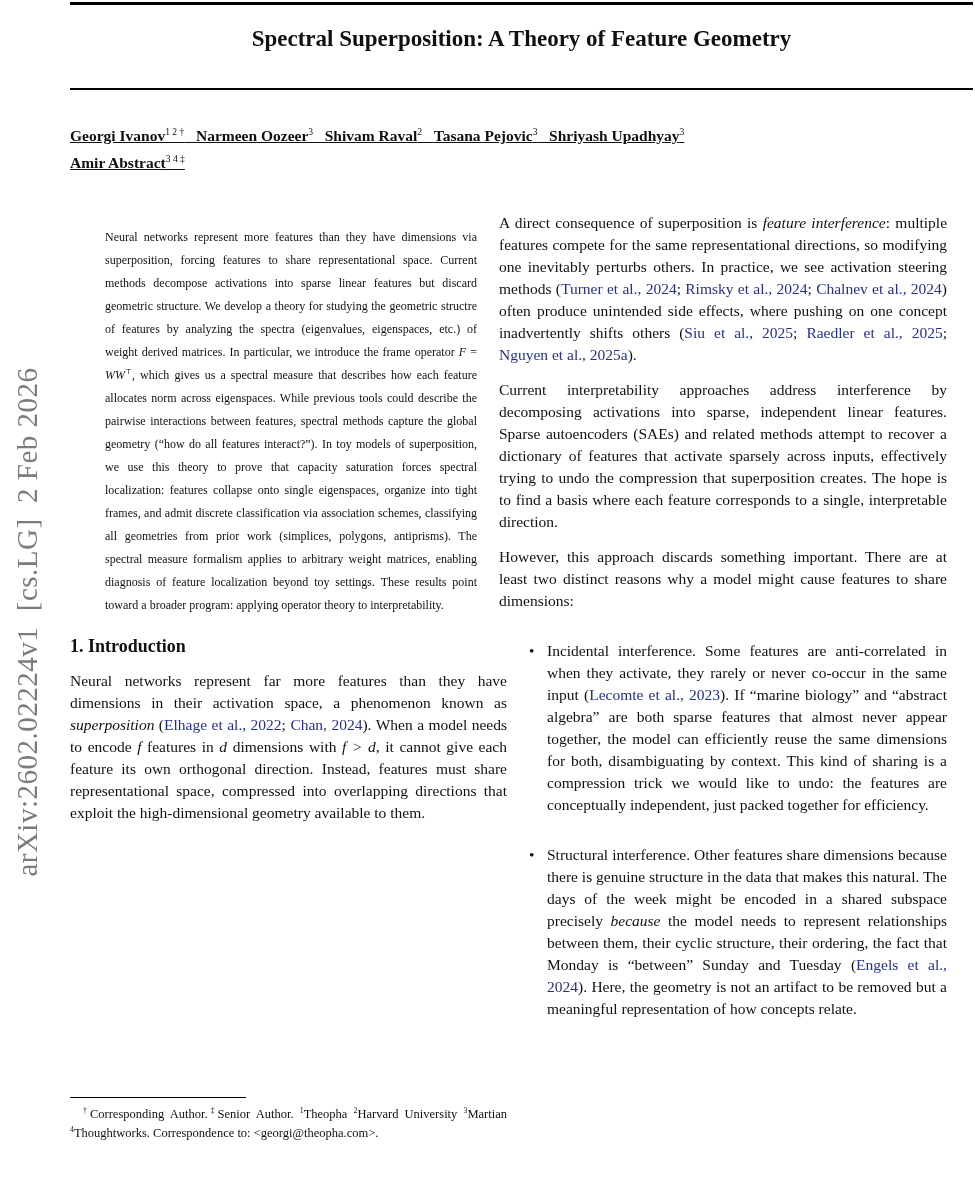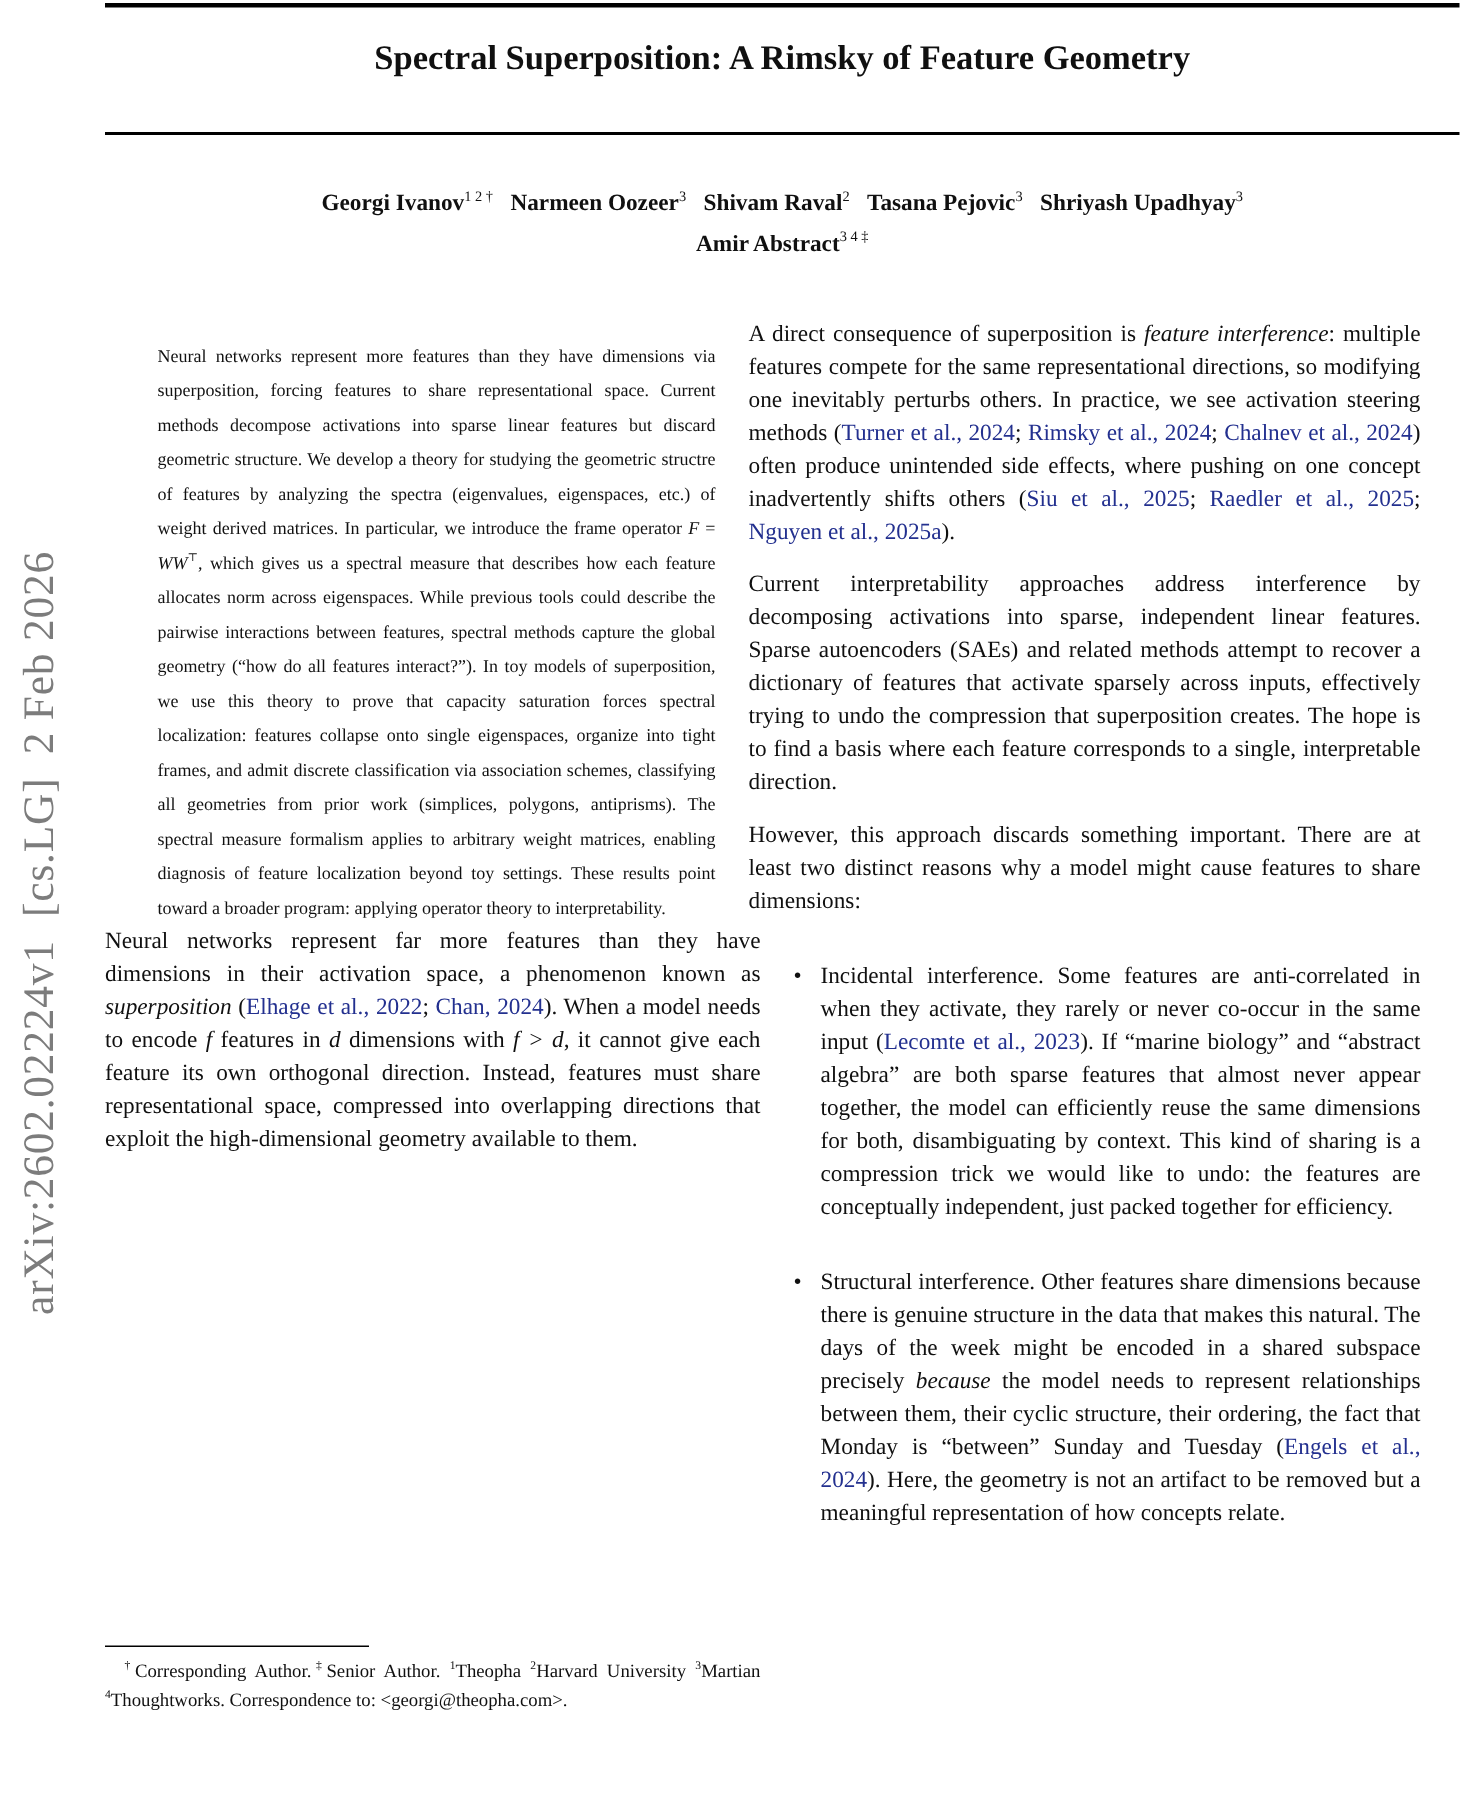--- a/index.html
+++ b/index.html
@@ -31,22 +31,23 @@
     position: absolute;
     left: 70px; top: 26px; width: 903px;
     margin: 0;
     text-align: center;
     font-size: 23px;
     font-weight: bold;
   }
   .authors {
     position: absolute;
     left: 70px; width: 903px;
-    text-align: center;
+    text-align: left;
     font-size: 15.5px;
+    text-decoration: underline;
   }
   .authors-1 { top: 127px; }
   .authors-2 { top: 154px; }
   .authors .seg-author { font-weight: bold; }
   
   .col { position: absolute; }
   .col-left  { left: 70px;  top: 226px; width: 437px; }
   .col-right { left: 499px; top: 212px; width: 448px; }
   .col p, .abstract-body, .bullet-text {
     margin: 0;
@@ -97,30 +98,31 @@
   sup.seg-sup { font-size: 0.62em; line-height: 0; }
 </style>
 </head>
 <body>
 
 <div class="page">
 
   <div class="watermark">arXiv:2602.02224v1  [cs.LG]  2 Feb 2026</div>
 
   <div class="rule rule-top"></div>
-  <h1 class="title">Spectral Superposition: A Rimsky of Feature Geometry</h1>
+  <h1 class="title">Spectral Superposition: A Theory of Feature Geometry</h1>
   <div class="rule rule-mid"></div>
 
   <div class="authors authors-1"><span class="seg-author">Georgi Ivanov</span><sup class="seg-sup">1 2 †</sup><span class="seg-plain">&nbsp;&nbsp;&nbsp;</span><span class="seg-author">Narmeen Oozeer</span><sup class="seg-sup">3</sup><span class="seg-plain">&nbsp;&nbsp;&nbsp;</span><span class="seg-author">Shivam Raval</span><sup class="seg-sup">2</sup><span class="seg-plain">&nbsp;&nbsp;&nbsp;</span><span class="seg-author">Tasana Pejovic</span><sup class="seg-sup">3</sup><span class="seg-plain">&nbsp;&nbsp;&nbsp;</span><span class="seg-author">Shriyash Upadhyay</span><sup class="seg-sup">3</sup></div>
   <div class="authors authors-2"><span class="seg-author">Amir Abstract</span><sup class="seg-sup">3 4 ‡</sup></div>
 
   <div class="col col-left">
     <div class="abstract">
       <div class="abstract-body"><span class="seg-plain">Neural networks represent more features than they have dimensions via superposition, forcing features to share representational space. Current methods decompose activations into sparse linear features but discard geometric structure. We develop a theory for studying the geometric structre of features by analyzing the spectra (eigenvalues, eigenspaces, etc.) of weight derived matrices. In particular, we introduce the frame operator </span><span class="seg-math">F</span><span class="seg-plain"> = </span><span class="seg-math">WW</span><sup class="seg-sup">⊤</sup><span class="seg-plain">, which gives us a spectral measure that describes how each feature allocates norm across eigenspaces. While previous tools could describe the pairwise interactions between features, spectral methods capture the global geometry (“how do all features interact?”). In toy models of superposition, we use this theory to prove that capacity saturation forces spectral localization: features collapse onto single eigenspaces, organize into tight frames, and admit discrete classification via association schemes, classifying all geometries from prior work (simplices, polygons, antiprisms). The spectral measure formalism applies to arbitrary weight matrices, enabling diagnosis of feature localization beyond toy settings. These results point toward a broader program: applying operator theory to interpretability.</span></div>
     </div>
+    <h2 class="section-heading">1. Introduction</h2>
     <p class="body-par"><span class="seg-plain">Neural networks represent far more features than they have dimensions in their activation space, a phenomenon known as </span><span class="seg-italic">superposition</span><span class="seg-plain"> (</span><span class="seg-link">Elhage et al., 2022</span><span class="seg-plain">; </span><span class="seg-link">Chan, 2024</span><span class="seg-plain">). When a model needs to encode </span><span class="seg-math">f</span><span class="seg-plain"> features in </span><span class="seg-math">d</span><span class="seg-plain"> dimensions with </span><span class="seg-math">f &gt; d</span><span class="seg-plain">, it cannot give each feature its own orthogonal direction. Instead, features must share representational space, compressed into overlapping directions that exploit the high-dimensional geometry available to them.</span></p>
   </div>
 
   <div class="col col-right">
     <p><span class="seg-plain">A direct consequence of superposition is </span><span class="seg-italic">feature interference</span><span class="seg-plain">: multiple features compete for the same representational directions, so modifying one inevitably perturbs others. In practice, we see activation steering methods (</span><span class="seg-link">Turner et al., 2024</span><span class="seg-plain">; </span><span class="seg-link">Rimsky et al., 2024</span><span class="seg-plain">; </span><span class="seg-link">Chalnev et al., 2024</span><span class="seg-plain">) often produce unintended side effects, where pushing on one concept inadvertently shifts others (</span><span class="seg-link">Siu et al., 2025</span><span class="seg-plain">; </span><span class="seg-link">Raedler et al., 2025</span><span class="seg-plain">; </span><span class="seg-link">Nguyen et al., 2025a</span><span class="seg-plain">).</span></p>
     <p><span class="seg-plain">Current interpretability approaches address interference by decomposing activations into sparse, independent linear features. Sparse autoencoders (SAEs) and related methods attempt to recover a dictionary of features that activate sparsely across inputs, effectively trying to undo the compression that superposition creates. The hope is to find a basis where each feature corresponds to a single, interpretable direction.</span></p>
     <p><span class="seg-plain">However, this approach discards something important. There are at least two distinct reasons why a model might cause features to share dimensions:</span></p>
     <div class="bullet-list">
       <div class="bullet-item">
         <span class="bullet-marker">•</span>

